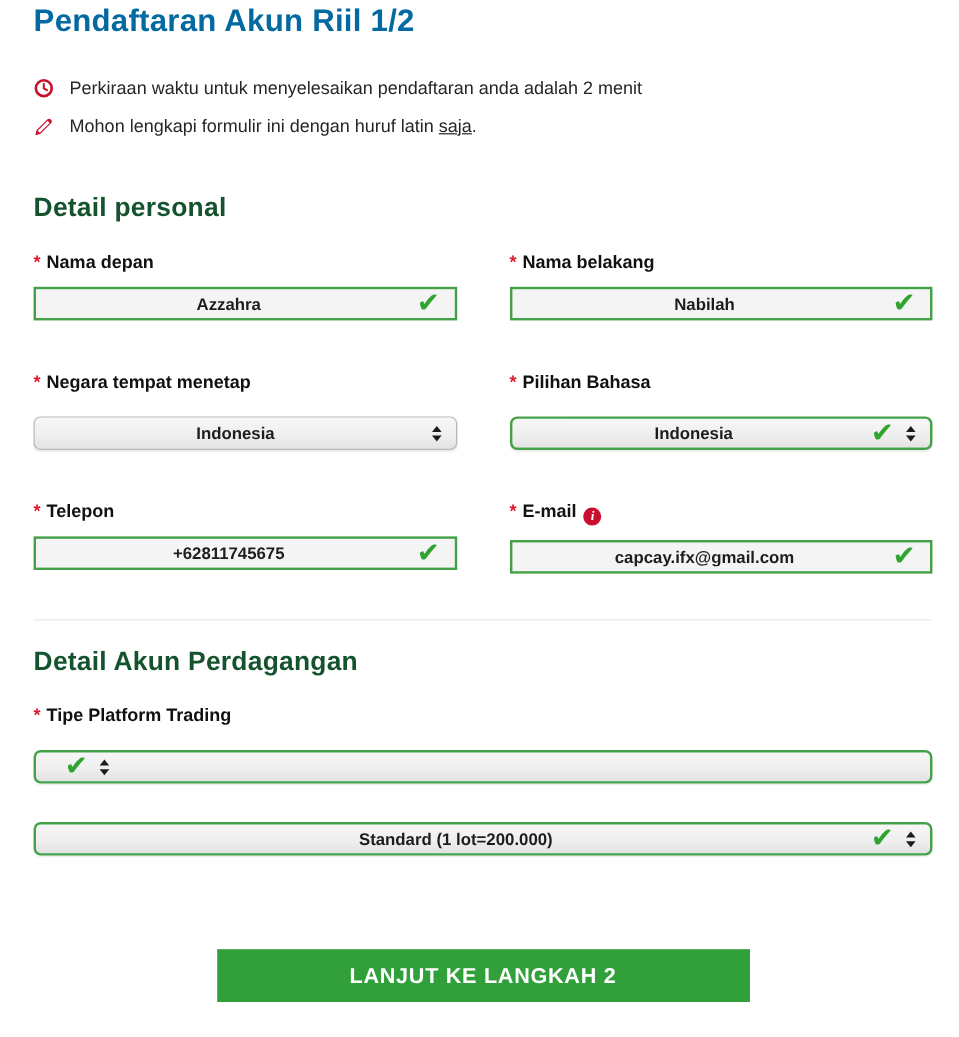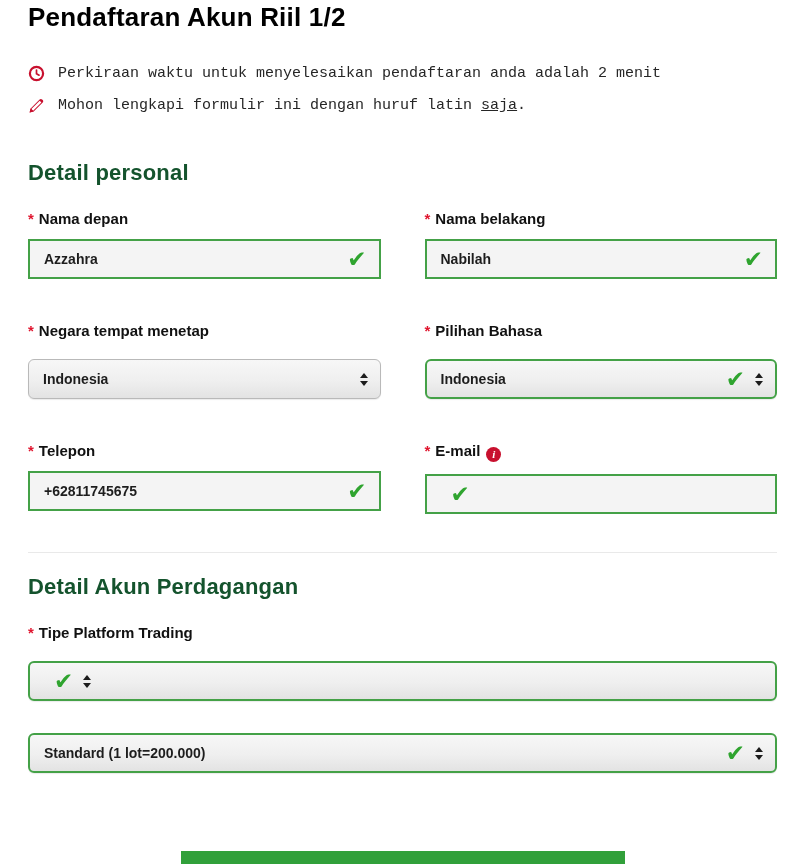--- a/index.html
+++ b/index.html
@@ -6,26 +6,26 @@
   html,body { margin:0; padding:0; background:#ffffff; }
   body {
     width:799px; min-height:864px;
     font-family:"Liberation Sans", sans-serif;
     color:#1b1b1b;
   }
   .page { padding:0 22px 4px 28px; }
 
   h1.page-title {
     margin:0; padding-top:2px;
-    font-size:26px; line-height:30px; font-weight:bold; color:#000000;
+    font-size:26px; line-height:30px; font-weight:bold; color:#0369a1;
     letter-spacing:.2px;
   }
 
   .notes { margin-top:32px; }
-  .note { display:flex; align-items:flex-start; margin-bottom:13px;font-family:Liberation Mono, monospace; }
+  .note { display:flex; align-items:flex-start; margin-bottom:13px; }
   .note .icon { width:17px; height:17px; flex:0 0 17px; margin-right:13px; margin-top:1px; }
   .note-text { font-size:15px; line-height:19px; color:#262626; }
   .note-text .u { text-decoration:underline; }
 
   h2.section-heading {
     margin:46px 0 26px; font-size:22px; line-height:24px;
     font-weight:bold; color:#14532d; letter-spacing:.2px;
   }
 
   .grid {
@@ -33,22 +33,22 @@
     column-gap:30px; row-gap:30px;gap:44px;
   }
   .field { min-width:0; }
   .field-label {
     display:block; font-size:15px; font-weight:bold; color:#111;
     margin-bottom:12px; line-height:16px;
   }
   .req { color:#e0162f; margin-right:5px; font-weight:bold; }
 
   .control {
-    height:40px; display:flex; align-items:center;
-    padding:0 12px 0 14px; font-size:14px; font-weight:bold; color:#1d1d1d;
+    height:28px; display:flex; align-items:center;
+    padding:0 12px 0 14px; font-size:14px; font-weight:bold; color:#1d1d1d;text-align:center;
   }
   .text-input {
     background:#f4f4f4; border:2px solid #44a147;
   }
   .select {
     background:linear-gradient(180deg,#f7f7f7 0%,#efefef 55%,#e3e3e3 100%);
     border:1px solid #b9b9b9; border-radius:6px;
     box-shadow:0 1px 1px rgba(0,0,0,.08);
     margin-top:20px;
   }
@@ -171,20 +171,21 @@
         <label class="field-label"><span class="req">*</span><span>Telepon</span></label>
         <div class="control text-input">
           <span class="value">+62811745675</span>
           <span class="check">✔</span>
         </div>
       </div>
 
       <div class="field">
         <label class="field-label"><span class="req">*</span><span>E-mail</span><span class="info-badge">i</span></label>
         <div class="control text-input">
+          <span class="value">capcay.ifx@gmail.com</span>
           <span class="check">✔</span>
         </div>
       </div>
     </div>
   </section>
 
   <hr class="divider">
 
   <section class="section-trading">
     <h2 class="section-heading">Detail Akun Perdagangan</h2>

